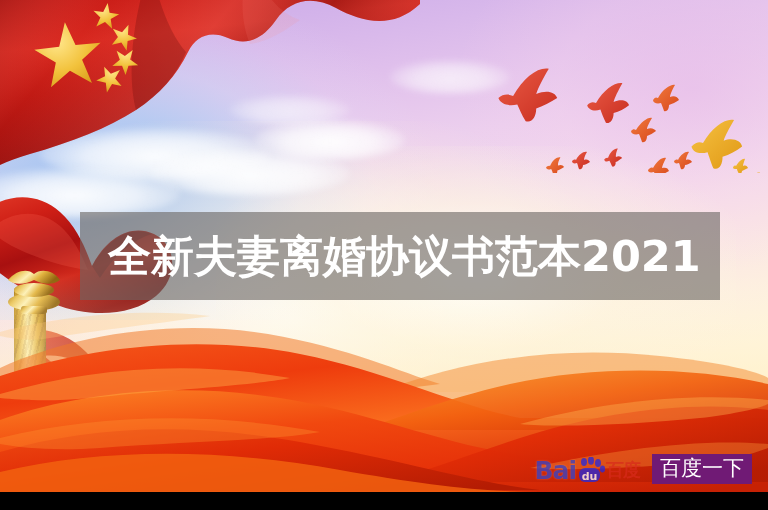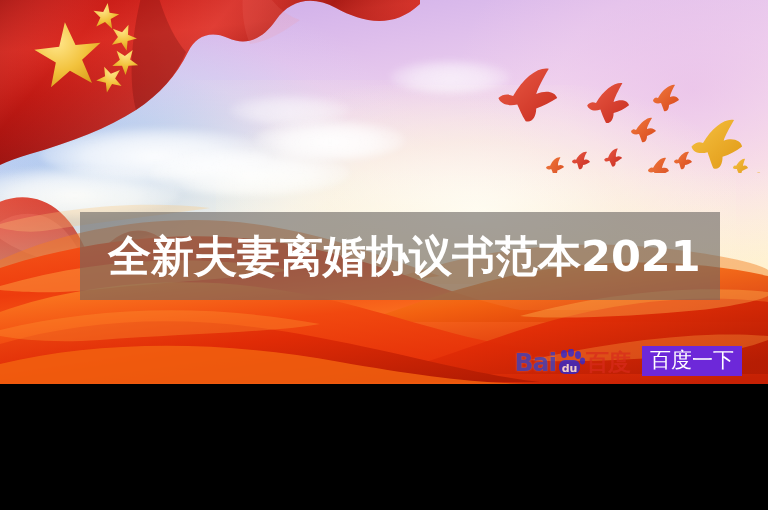--- a/index.html
+++ b/index.html
@@ -7,21 +7,21 @@
     padding: 0;
     background: #000;
   }
   body {
     font-family: "Liberation Sans", sans-serif;
   }
 
   #stage {
     position: relative;
     width: 768px;
-    height: 384px;
+    height: 492px;
     overflow: hidden;
   }
 
   
   .sky-base {
     position: absolute;
     inset: 0;
     background:
       linear-gradient(170deg,
         #c7a8e8 0%,
@@ -142,21 +142,21 @@
 
   
   .footer {
     position: absolute;
     left: 0; bottom: 0;
     width: 768px; height: 46px;
     display: flex;
     align-items: center;
     justify-content: flex-end;
     gap: 12px;
-    padding-right: 26px;
+    padding-right: 16px;
     box-sizing: border-box;
   }
 
   .baidu-logo {
     display: flex;
     align-items: center;
     gap: 1px;
     opacity: .78;
     transform: translateY(1px);
   }
@@ -168,21 +168,21 @@
     letter-spacing: -1px;
     text-shadow: 0 0 2px rgba(255,255,255,0.3);
   }
   .paw-box {
     position: relative;
     width: 30px; height: 27px;
     margin: 14px -1px;
   }
   .baidu-han {
     color: #d92b1c;
-    font-size: 23px;
+    font-size: 18px;
     font-weight: 700;
     font-family: "DejaVu Sans", "Liberation Sans", sans-serif;
     letter-spacing: -1px;
     opacity: .9;
   }
 
   .snail-mark {
     color: #ffffff;
     font-size: 25px;
     font-weight: 700;
@@ -190,21 +190,21 @@
     font-family: "DejaVu Sans", "Liberation Sans", sans-serif;
     text-shadow:
       1px 1px 0 rgba(190,40,10,0.55),
       -1px 1px 0 rgba(190,40,10,0.45),
       0 2px 3px rgba(140,25,5,0.5);
     opacity: .96;
     white-space: nowrap;
   }
 
   .search-btn {
-    background: #6d28d9;
+    background: #701a75;
     color: #ffffff;
     font-size: 21px;
     font-weight: 400;
     font-family: Liberation Sans, sans-serif;
     padding: 3px 8px 4px 8px;
     line-height: 1.05;
     white-space: nowrap;
     border: 0;
     cursor: pointer;
     letter-spacing: 0px;

